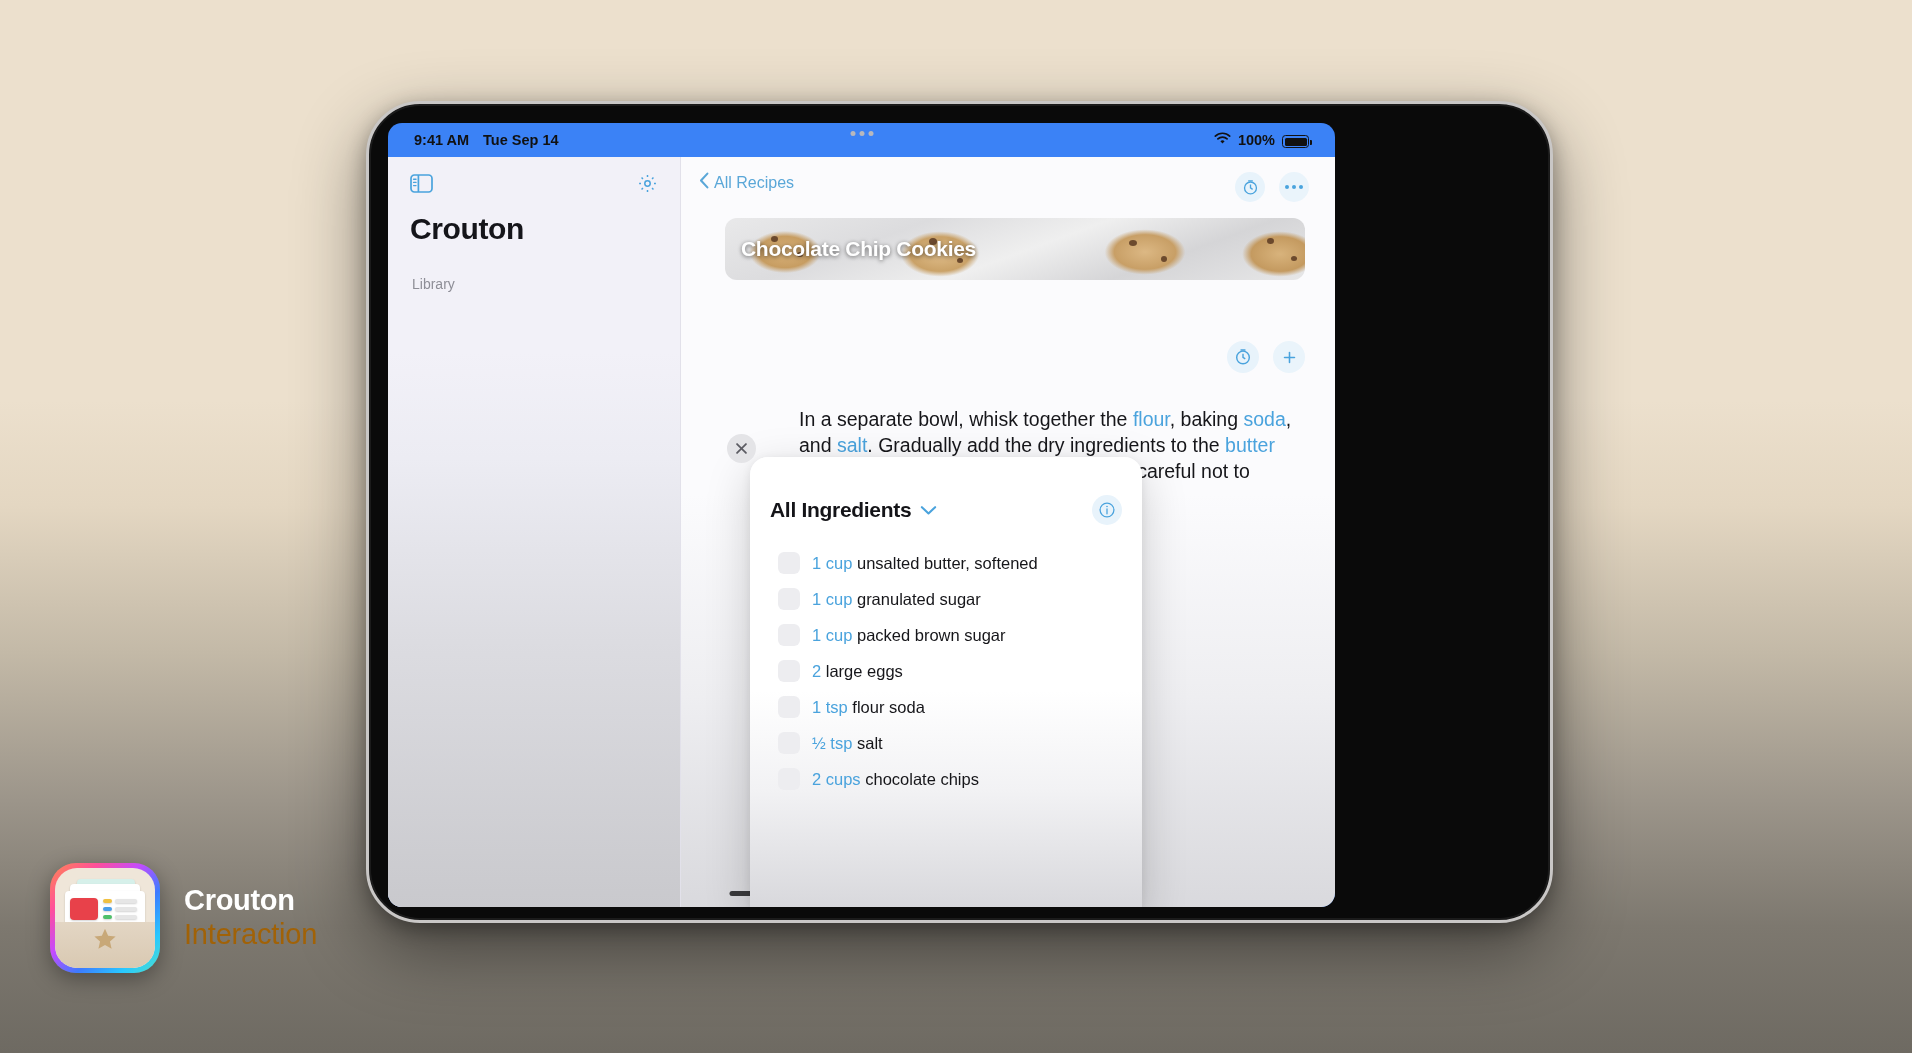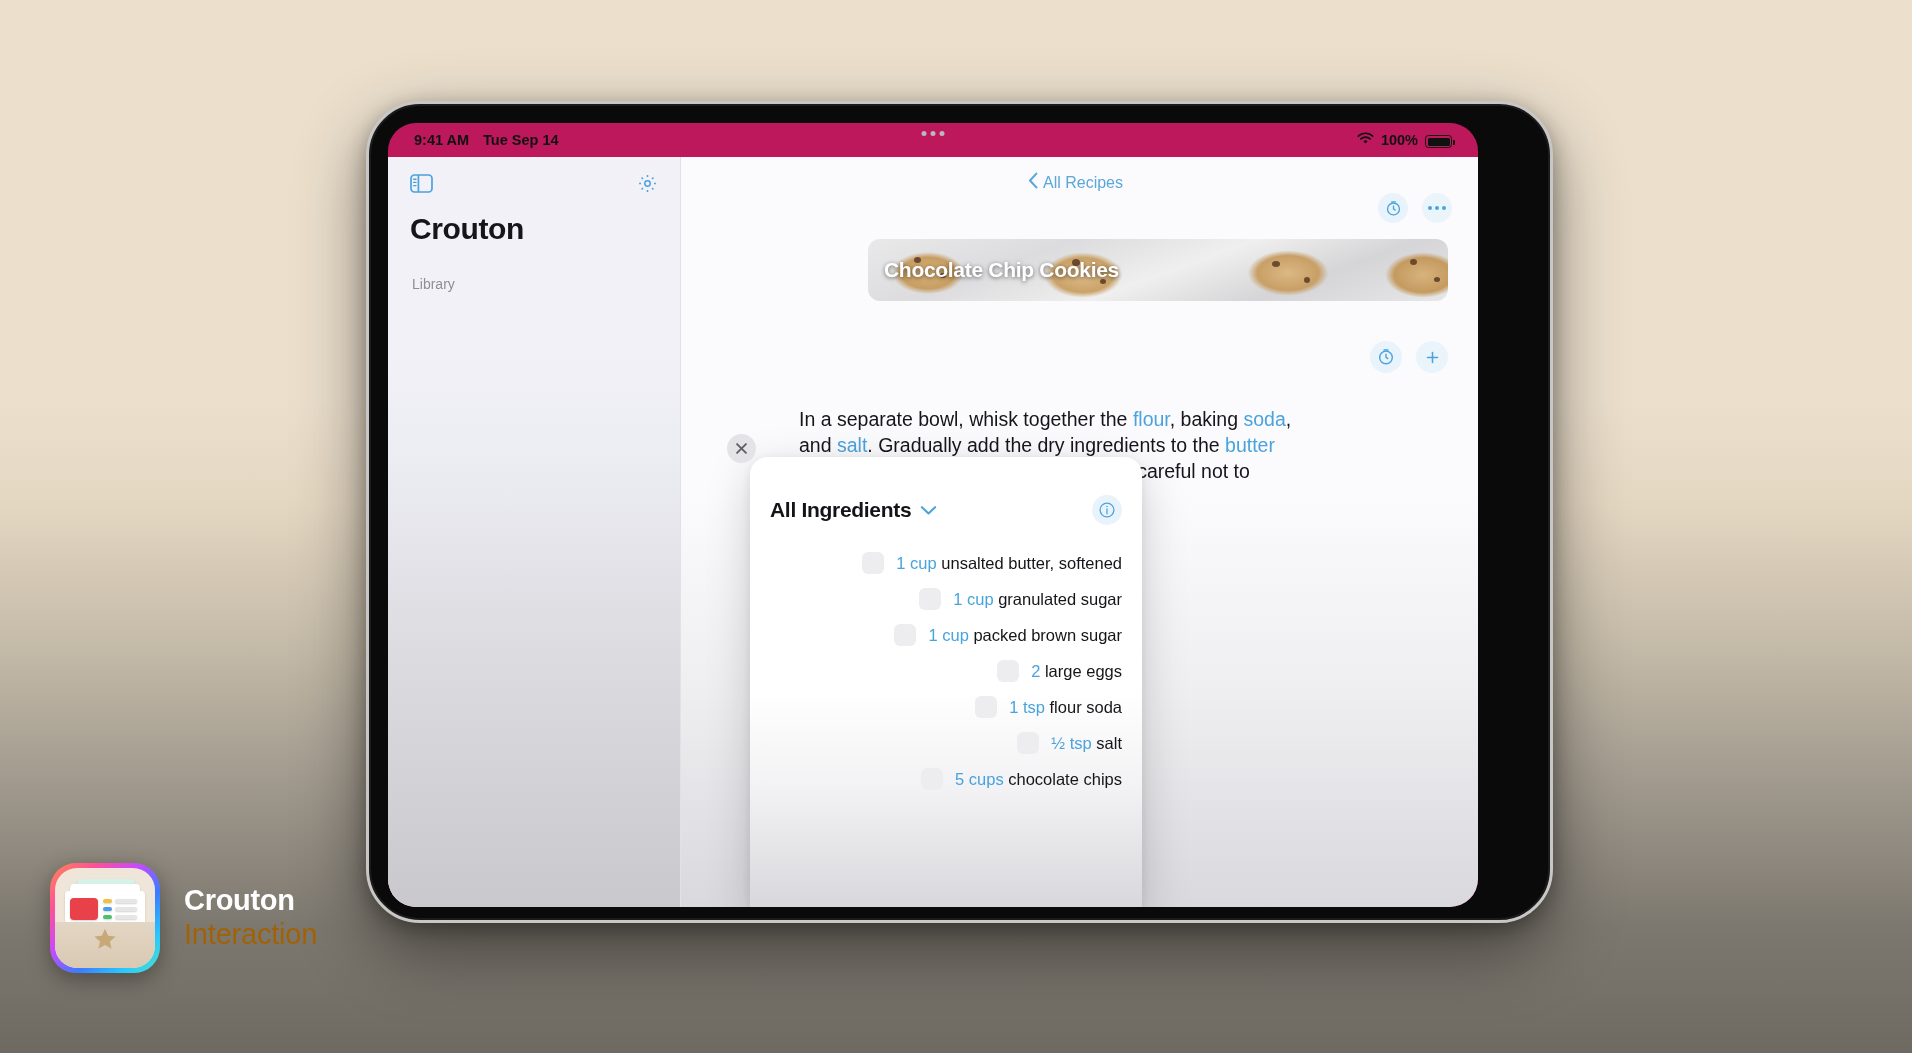--- a/index.html
+++ b/index.html
@@ -21,23 +21,23 @@
     box-shadow:0 26px 70px rgba(0,0,0,.45), 0 6px 20px rgba(0,0,0,.3);
     border:3px solid #c9c7c6;
   }
   #device::after{
     content:""; position:absolute; inset:0; border-radius:51px;
     box-shadow:inset 0 0 0 2px rgba(255,255,255,.07);
     pointer-events:none;
   }
   #screen {
     position:absolute; left:19px; top:19px;
-    width:1090px; height:784px;
-    background:#be185d;
-    border-radius:28px;
+    width:947px; height:784px;
+    background:#3b82f6;
+    border-radius:14px;
     overflow:hidden;
   }
 
   
   #statusbar {
     position:absolute; left:0; top:0; width:100%; height:34px;
     display:flex; align-items:center;
     font-size:14.5px; font-weight:600; color:#111;
     padding:0 26px;
   }
@@ -69,21 +69,21 @@
     margin:22px 12px 0 12px; padding:8px 12px;
     font-size:14px; color:#8e8e97; border-radius:9px;
   }
   #sidebar-fade{
     position:absolute; left:0; right:0; top:160px; bottom:0;
     background:linear-gradient(180deg,#f2f1f8 0%, #f2f1f8 6%, #ececf3 24%, #dcdce1 55%, #c9c9cd 100%);
   }
 
   
   #detail { flex:1; position:relative; background:linear-gradient(180deg,#fbfbfd 0%, #fbfbfd 45%, #eeeef1 72%, #d9d9dd 100%); }
-  #detail-nav { display:flex; align-items:center; padding:15px 26px 0 18px;flex-direction:column; }
+  #detail-nav { display:flex; align-items:flex-start; padding:15px 26px 0 18px; }
   #back-link { display:flex; align-items:center; gap:5px; font-size:16px; color:#5aa7d8; cursor:pointer; }
   #detail-nav-right { margin-left:auto; display:flex; gap:14px; align-items:center; }
 
   .round-btn {
     width:30px; height:30px; border-radius:50%;
     background:#e8f3fb; display:flex; align-items:center; justify-content:center;
     cursor:pointer; border:none;
   }
   .round-btn.plain { background:#eaf4fb; }
 
@@ -127,21 +127,21 @@
     width:392px; height:450px;
     background:linear-gradient(180deg,#ffffff 0%,#ffffff 52%,#f2f2f4 74%,#d8d8dc 100%);
     border-radius:18px 18px 0 0;
     box-shadow:0 14px 46px rgba(0,0,0,.18), 0 2px 10px rgba(0,0,0,.08);
     padding:38px 20px 0 20px; z-index:4;
   }
   #ing-header { display:flex; align-items:center; margin-bottom:20px; }
   #ing-title { font-size:21px; font-weight:bold; color:#141418; letter-spacing:-.3px; }
   #ing-chevron { margin-left:9px; display:flex; }
   #ing-info { margin-left:auto; }
-  .ing-row { display:flex; align-items:center; gap:12px; padding:7px 0 7px 8px;justify-content:flex-end; }
+  .ing-row { display:flex; align-items:center; gap:12px; padding:7px 0 7px 8px; }
   .cbox { width:22px; height:22px; border-radius:6px; background:#ededf0; flex:none; cursor:pointer; }
   .ing-text { font-size:16.5px; color:#16161a; }
   .qty { color:#4aa3dd; }
 
   
   #home-ind {
     position:absolute; left:50%; transform:translateX(-50%); bottom:11px;
     width:265px; height:5px; border-radius:3px; background:#3a3a3c;
   }
 
@@ -333,21 +333,21 @@
           <div class="ing-row">
             <div class="cbox"></div>
             <div class="ing-text"><span class="qty">1 tsp </span><span>flour soda</span></div>
           </div>
           <div class="ing-row">
             <div class="cbox"></div>
             <div class="ing-text"><span class="qty">½ tsp </span><span>salt</span></div>
           </div>
           <div class="ing-row">
             <div class="cbox"></div>
-            <div class="ing-text"><span class="qty">5 cups </span><span>chocolate chips</span></div>
+            <div class="ing-text"><span class="qty">2 cups </span><span>chocolate chips</span></div>
           </div>
         </div>
     </div>
 
     <div id="home-ind"></div>
   </div>
 </div>
 
 <div id="brand">
   <div id="brand-icon">

